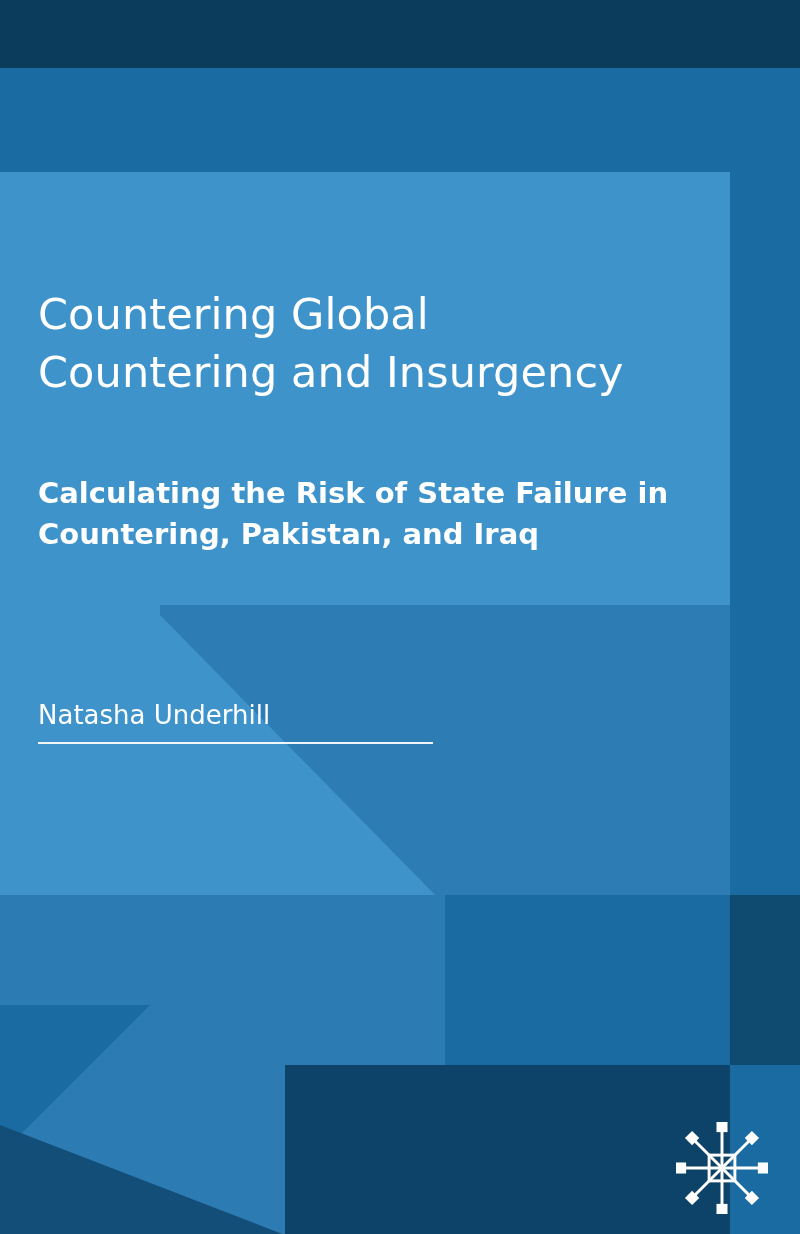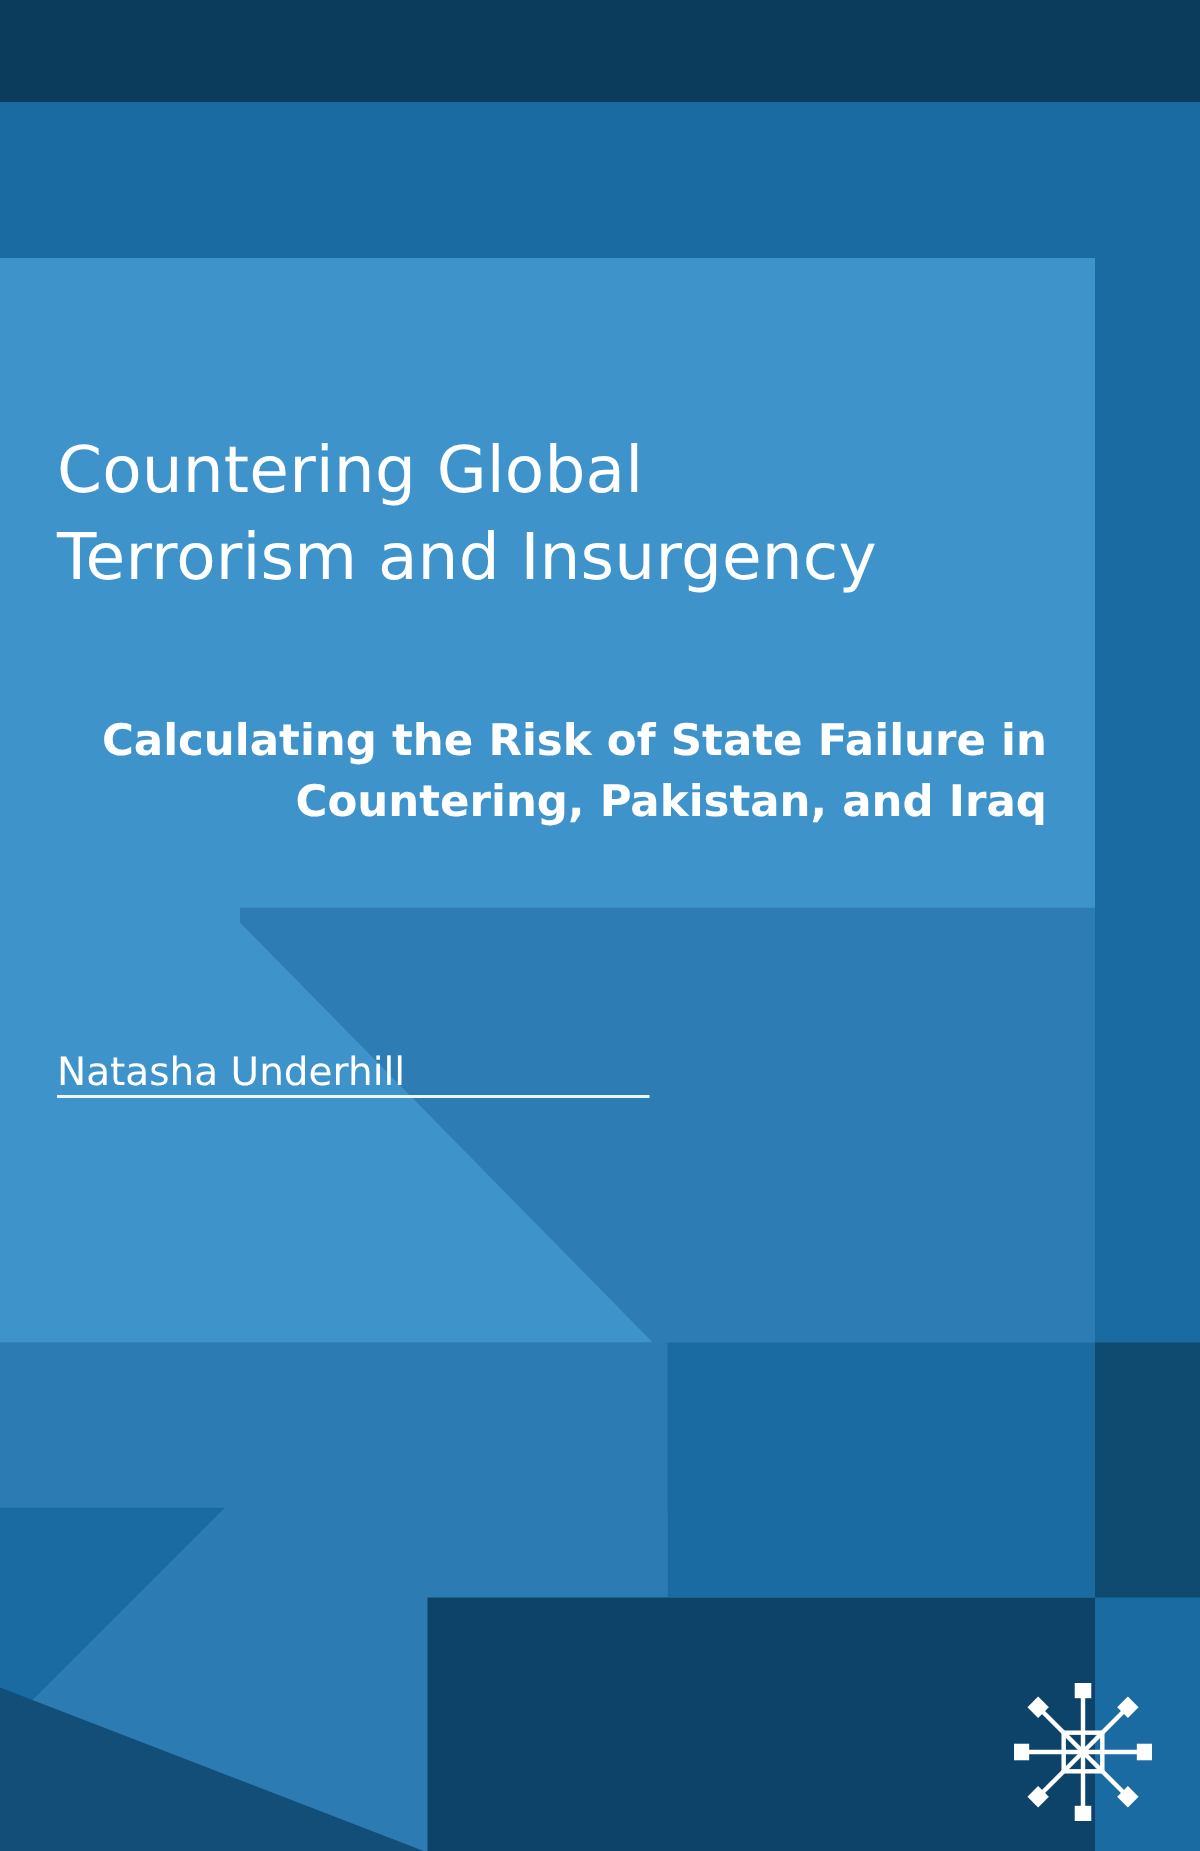--- a/index.html
+++ b/index.html
@@ -134,33 +134,33 @@
     letter-spacing: 0.1px;
     margin: 0;
   }
   .cover-subtitle {
     color: #ffffff;
     font-size: 29px;
     line-height: 1.42;
     font-weight: 700;
     margin: 0;
     padding-top: 72px;
-    text-align: right;
   }
   .author-wrap {
     position: absolute;
     left: 38px;
     top: 700px;
     width: 395px;
   }
   .cover-author {
     color: #ffffff;
     font-size: 26px;
     font-weight: 400;
     margin: 0;
+    padding-bottom: 12px;
   }
   .author-rule {
     width: 395px;
     height: 2px;
     background: #ffffff;
     opacity: 0.92;
   }
   
   .logo {
     position: absolute;
@@ -184,21 +184,21 @@
   <div class="layer mid-band-dark"></div>
   <div class="layer tri-lowerleft"></div>
   <div class="layer bottom-navy-2"></div>
   <div class="layer bottom-navy"></div>
   <div class="layer col-right"></div>
   <div class="layer right-lower"></div>
 
   <div class="text-block">
     <h1 class="cover-title">
       <span>Countering Global</span><br>
-      <span>Terrorism and Insurgency</span>
+      <span>Countering and Insurgency</span>
     </h1>
     <h2 class="cover-subtitle">
       <span>Calculating the Risk of State Failure in</span><br>
       <span>Countering, Pakistan, and Iraq</span>
     </h2>
   </div>
 
   <div class="author-wrap">
     <div class="cover-author">Natasha Underhill</div>
     <div class="author-rule"></div>

